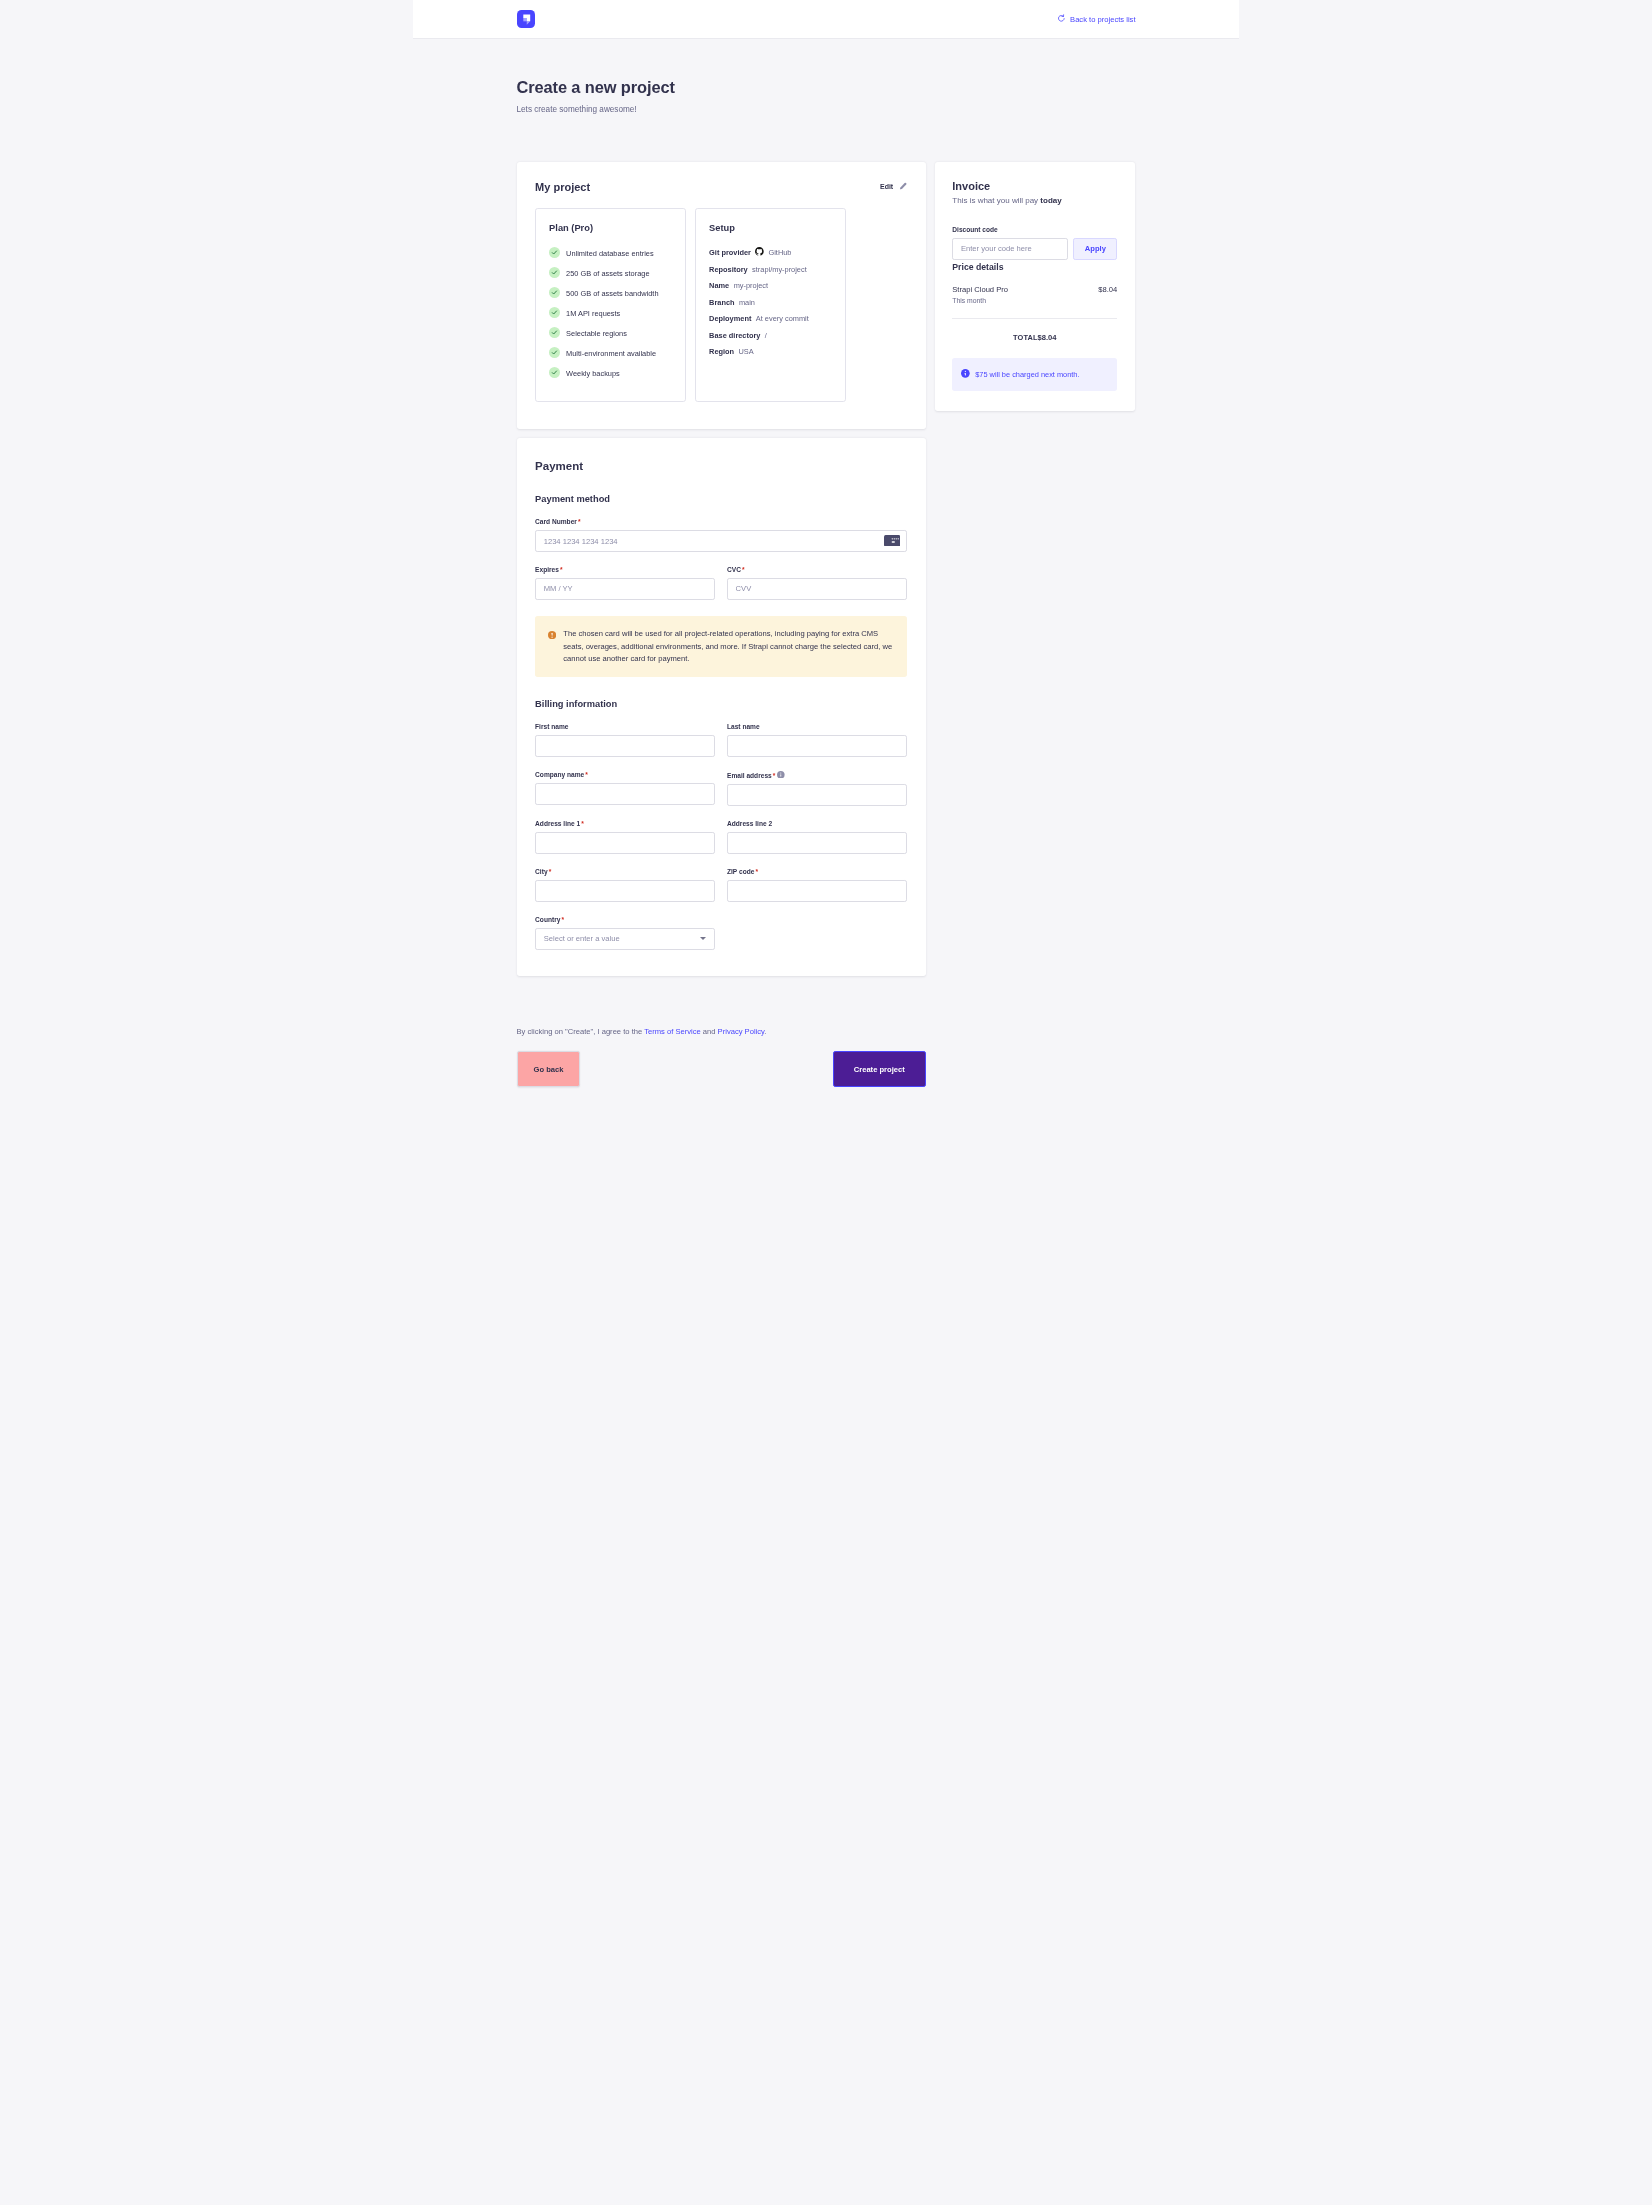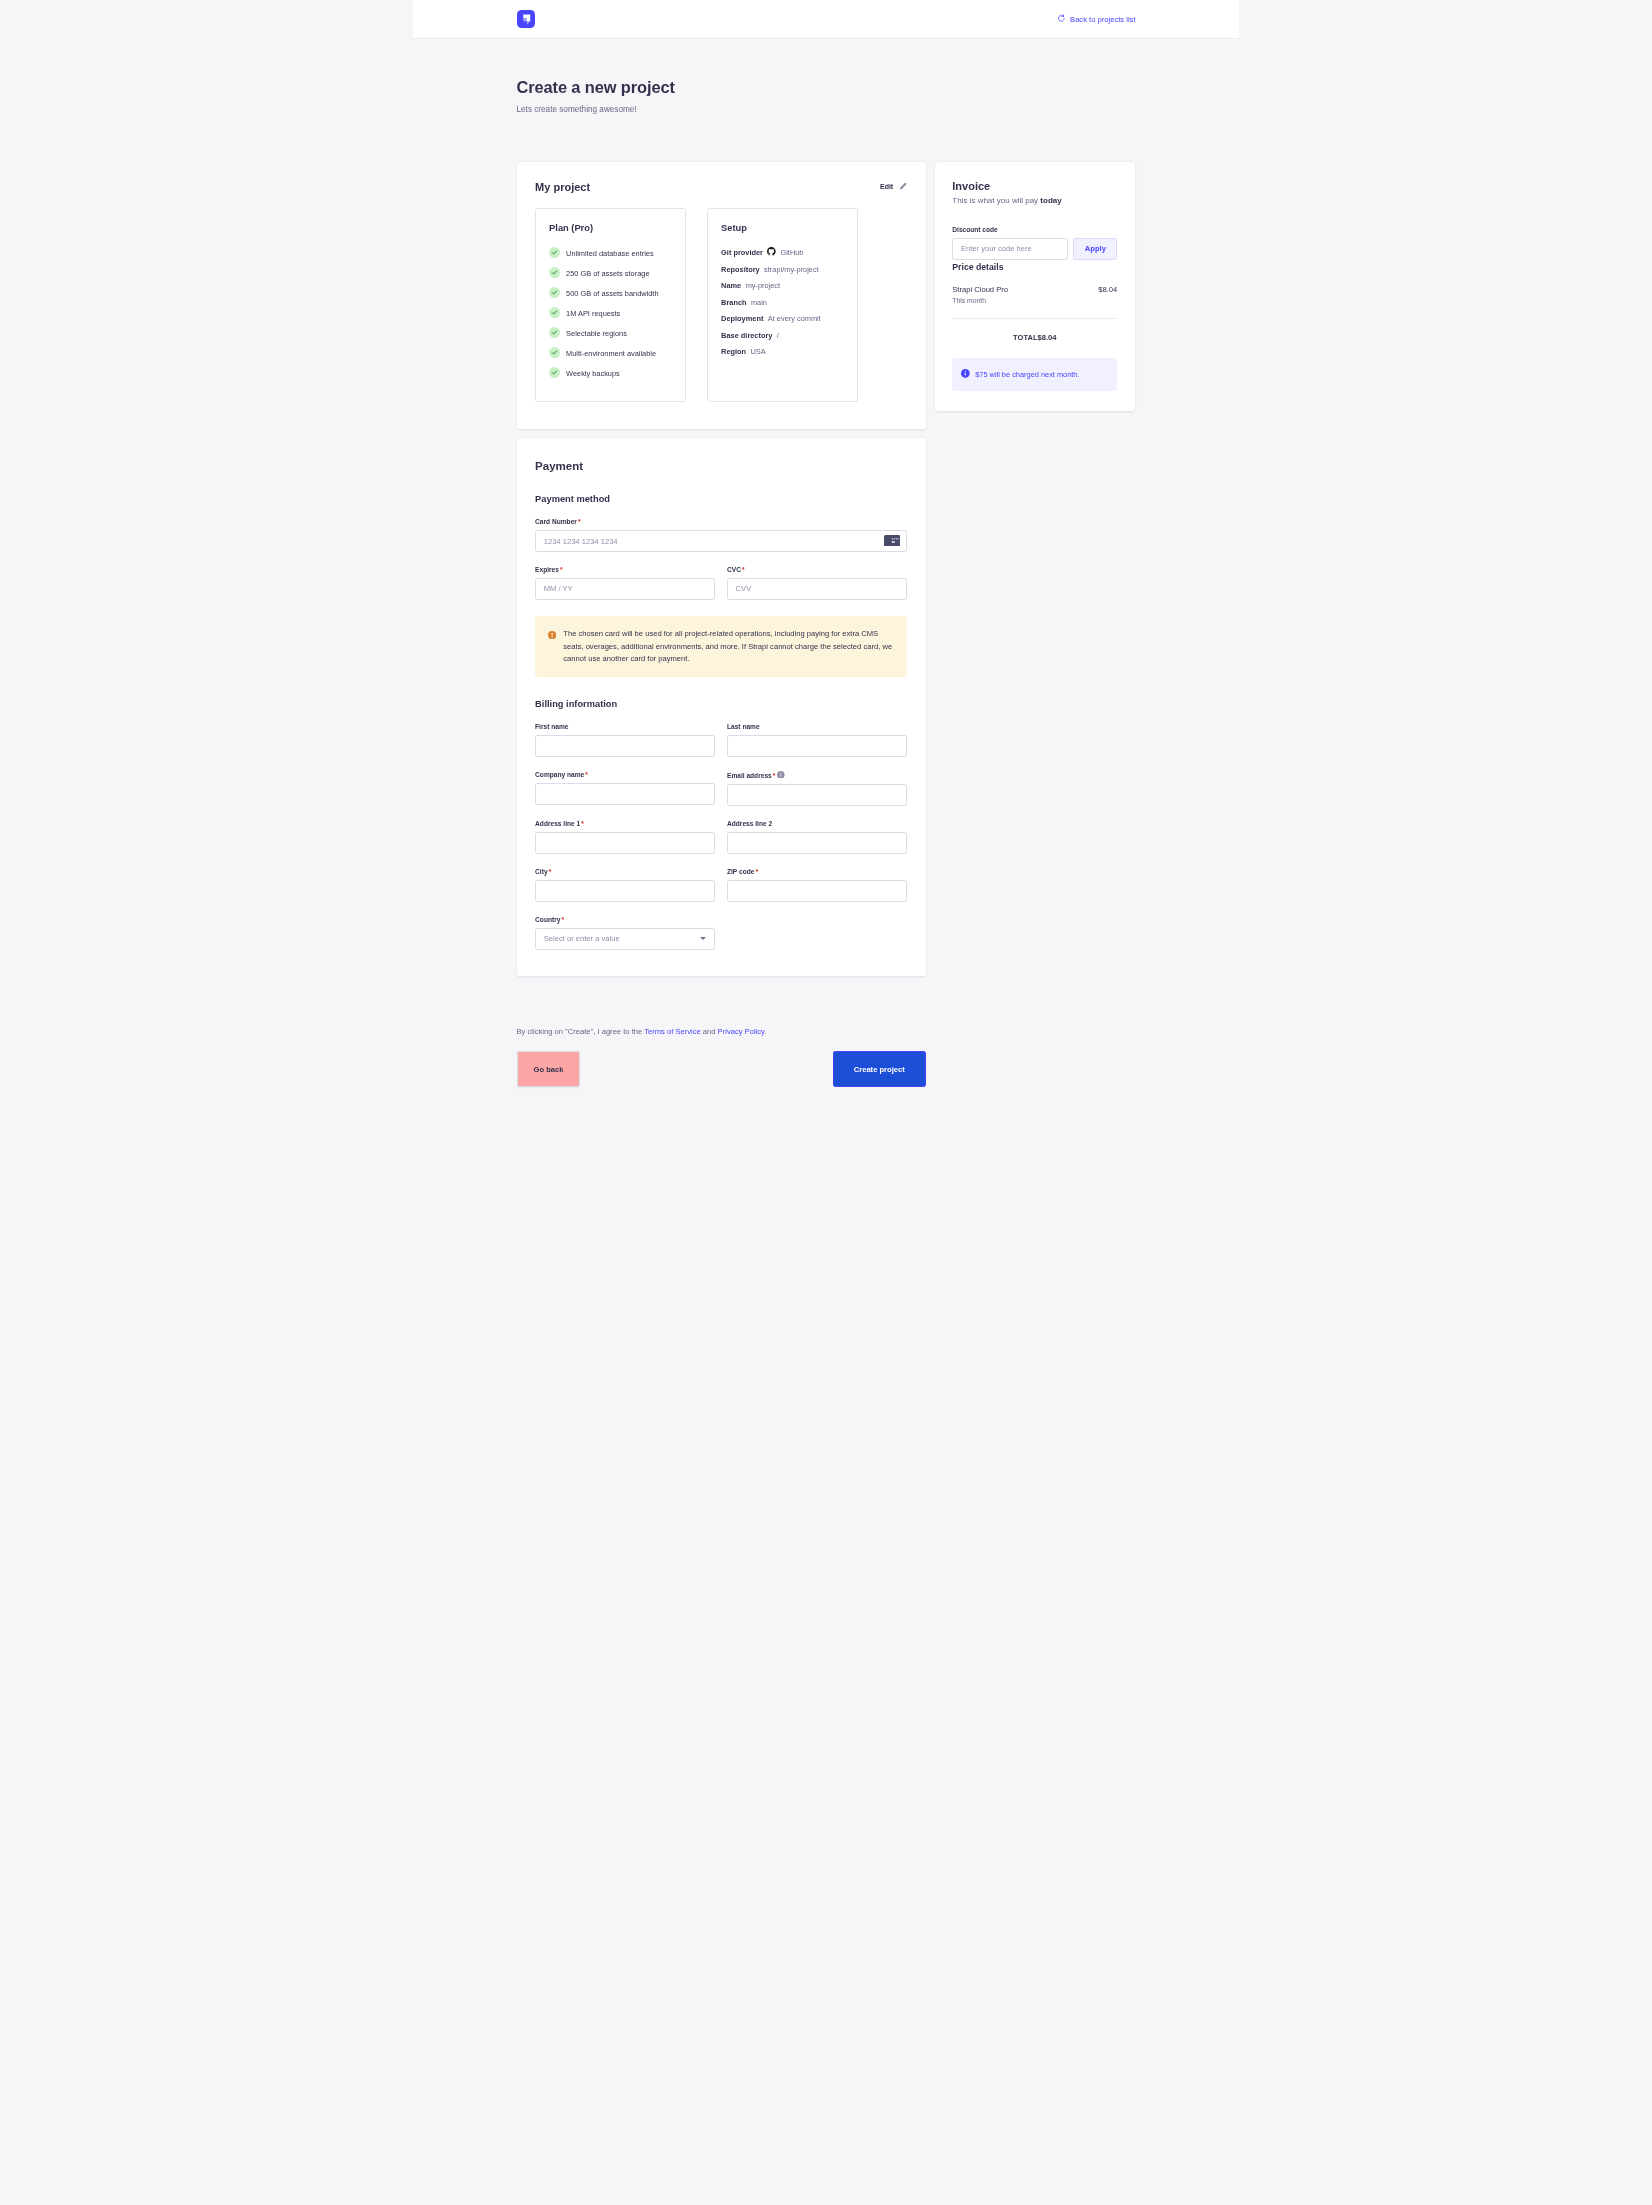--- a/index.html
+++ b/index.html
@@ -35,21 +35,21 @@
     box-shadow: 0 0.5px 2.2px rgba(33,33,52,0.10);
   }
   
   .myproject { padding: 18.6px 18.6px 27px 18.6px; }
   .card-head { display: flex; align-items: center; justify-content: space-between; }
   .card-title { font-size: 11px; font-weight: bold; }
   .edit-btn {
     display: flex; align-items: center; gap: 5.5px; background: none; border: none;
     font-family: inherit; font-size: 7px; font-weight: bold; color: #32324D; cursor: pointer;
   }
-  .boxes { display: flex; gap: 21px; margin-top: 15.3px; align-items: stretch; }
+  .boxes { display: flex; gap: 9px; margin-top: 15.3px; align-items: stretch; }
   .box { width: 151px; border: 0.5px solid #E3E3EC; border-radius: 2.7px; padding: 14px 13px; }
   .box-title { font-size: 9.3px; font-weight: bold; margin-bottom: 14px; }
   .feature-list { list-style: none; }
   .feature-list li { display: flex; align-items: center; gap: 6px; margin-bottom: 7px; font-size: 7.4px; color: #32324D; }
   .setup-list { list-style: none; }
   .setup-list li { display: flex; align-items: center; gap: 4.4px; margin-bottom: 7.4px; font-size: 7.4px; }
   .setup-list .k { font-weight: bold; color: #32324D; }
   .setup-list .v { color: #666687; }
   
   .payment { margin-top: 9.3px; padding: 22px 18.6px 26px 18.6px; }
@@ -111,21 +111,21 @@
   .footer { width: 409px; margin-top: 51px; padding-bottom: 57px; }
   .terms { font-size: 7.6px; color: #666687; }
   .terms a { color: #4945FF; text-decoration: none; cursor: pointer; }
   .actions { display: flex; justify-content: space-between; margin-top: 15.3px; }
   .btn-secondary {
     height: 36px; padding: 0 16px; background: #fca5a5; border: 0.5px solid #DCDCE4; border-radius: 2.2px;
     font-family: inherit; font-size: 7.6px; font-weight: bold; color: #32324D; cursor: pointer;
     box-shadow: 0 0.5px 1.6px rgba(33,33,52,0.08);
   }
   .btn-primary {
-    height: 36px; padding: 0 19.7px; background: #1d4ed8; border: 0.5px solid #4945FF; border-radius: 2.2px;
+    height: 36px; padding: 0 19.7px; background: #4c1d95; border: 0.5px solid #4945FF; border-radius: 2.2px;
     font-family: inherit; font-size: 7.6px; font-weight: bold; color: #fff; cursor: pointer;
   }
 </style>
 </head>
 <body>
 
 <header class="topbar">
   <div class="topbar-inner">
     <span class="logo">
       <svg viewBox="0 0 24 24" width="18" height="18">

